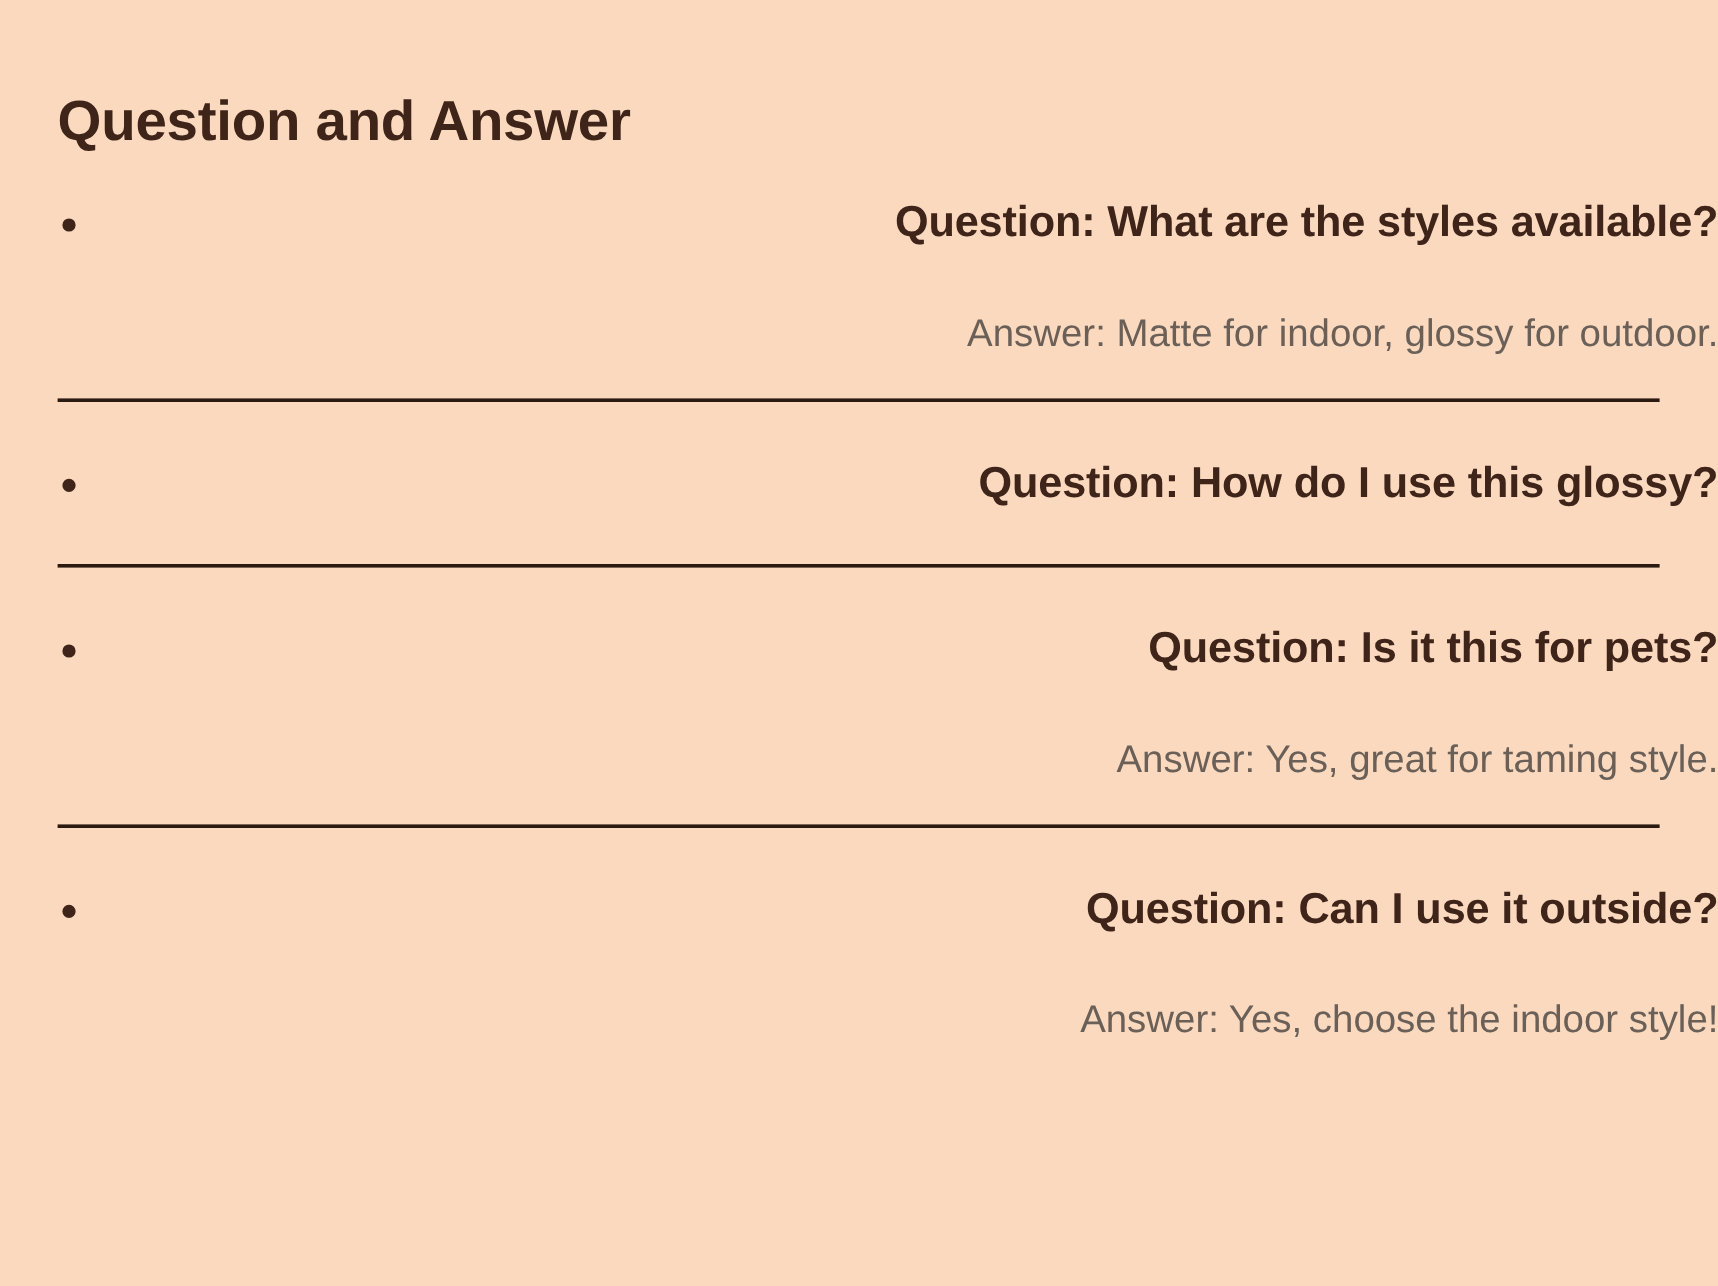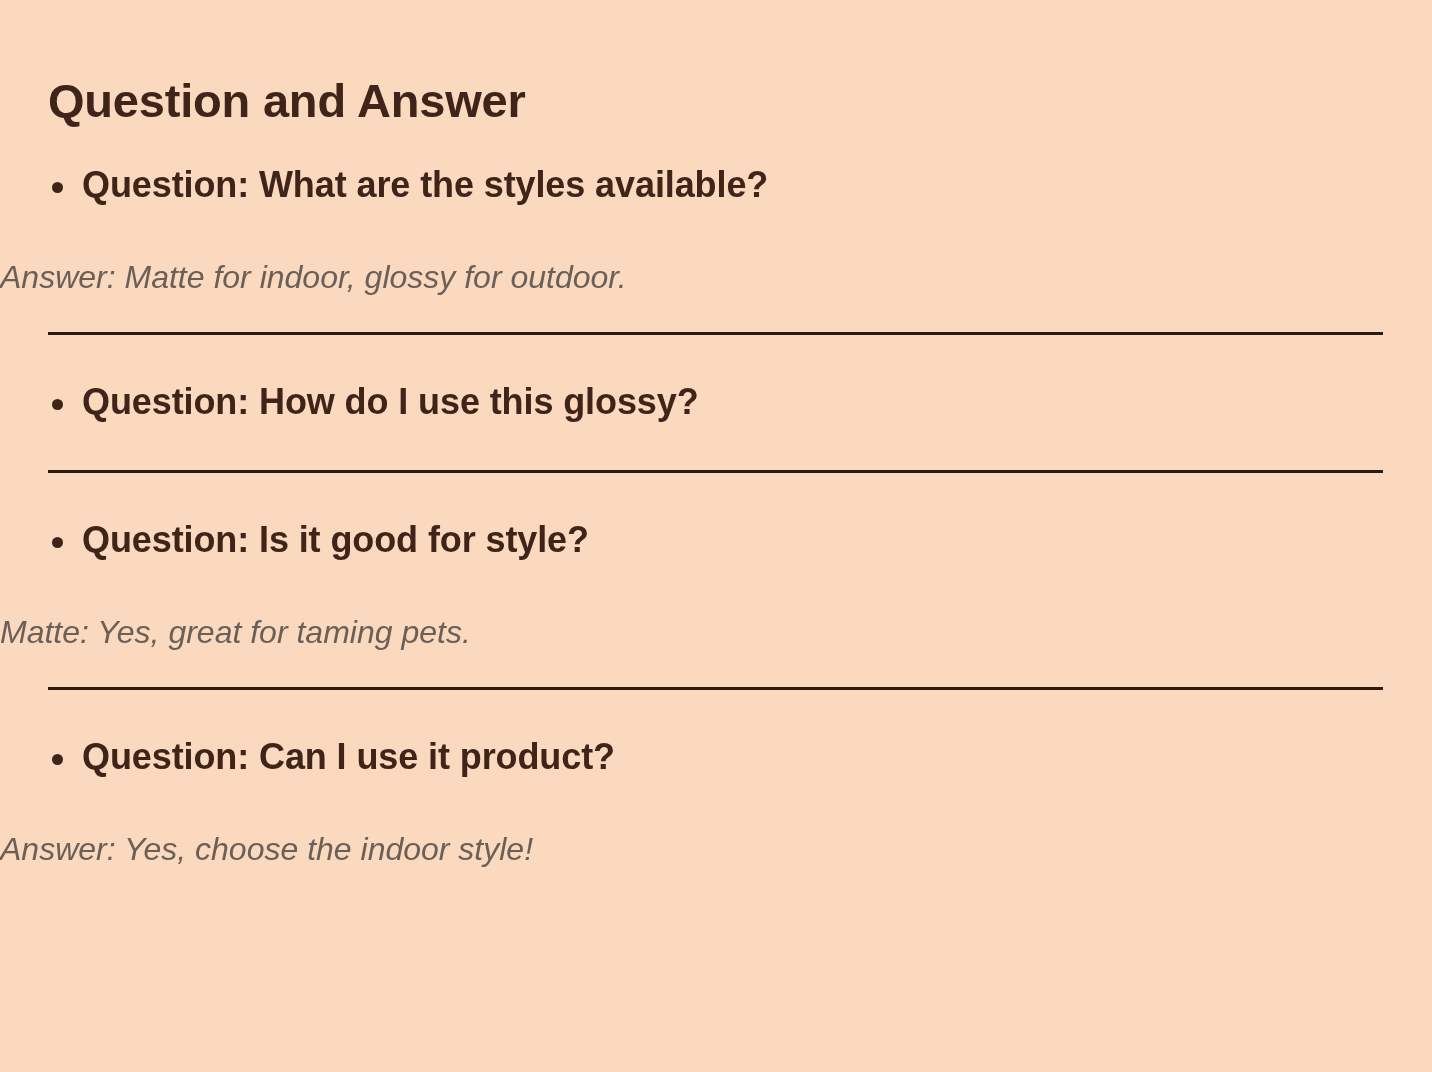--- a/index.html
+++ b/index.html
@@ -35,20 +35,21 @@
   }
 
   .qa-list {
     position: absolute;
     left: 0;
     top: 160px;
     width: 1432px;
     list-style: none;
     margin: 0;
     padding: 0;
+    text-align: right;
   }
 
   .qa-item {
     position: relative;
     margin: 0;
     padding: 0;
   }
 
   .qa-block {
     position: relative;
@@ -76,21 +77,20 @@
     font-size: 36px;
     font-weight: bold;
     color: #3e2419;
     line-height: 1.38;
     letter-spacing: -0.1px;
     white-space: nowrap;
   }
 
   .answer-row {
     padding-top: 36px;
-    font-style: italic;
   }
 
   .answer-text {
     display: block;
     font-size: 32px;
     font-weight: normal;
     color: #6b6058;
     line-height: 1.35;
     letter-spacing: 0px;
     white-space: nowrap;
@@ -145,35 +145,35 @@
         </div>
       </div>
       <hr class="qa-divider">
       <div class="spacer-after-divider"></div>
     </li>
 
     <li class="qa-item">
       <div class="qa-block">
         <div class="question-row">
           <span class="bullet-icon"></span>
-          <span class="question-text">Question: Is it good for style?</span>
+          <span class="question-text">Question: Is it this for pets?</span>
         </div>
         <div class="answer-row">
-          <span class="answer-text">Matte: Yes, great for taming pets.</span>
+          <span class="answer-text">Answer: Yes, great for taming style.</span>
         </div>
       </div>
       <hr class="qa-divider">
       <div class="spacer-after-divider"></div>
     </li>
 
     <li class="qa-item">
       <div class="qa-block">
         <div class="question-row">
           <span class="bullet-icon"></span>
-          <span class="question-text">Question: Can I use it product?</span>
+          <span class="question-text">Question: Can I use it outside?</span>
         </div>
         <div class="answer-row">
           <span class="answer-text">Answer: Yes, choose the indoor style!</span>
         </div>
       </div>
       <hr class="qa-divider is-hidden">
     </li>
 
   </ul>
 </div>

